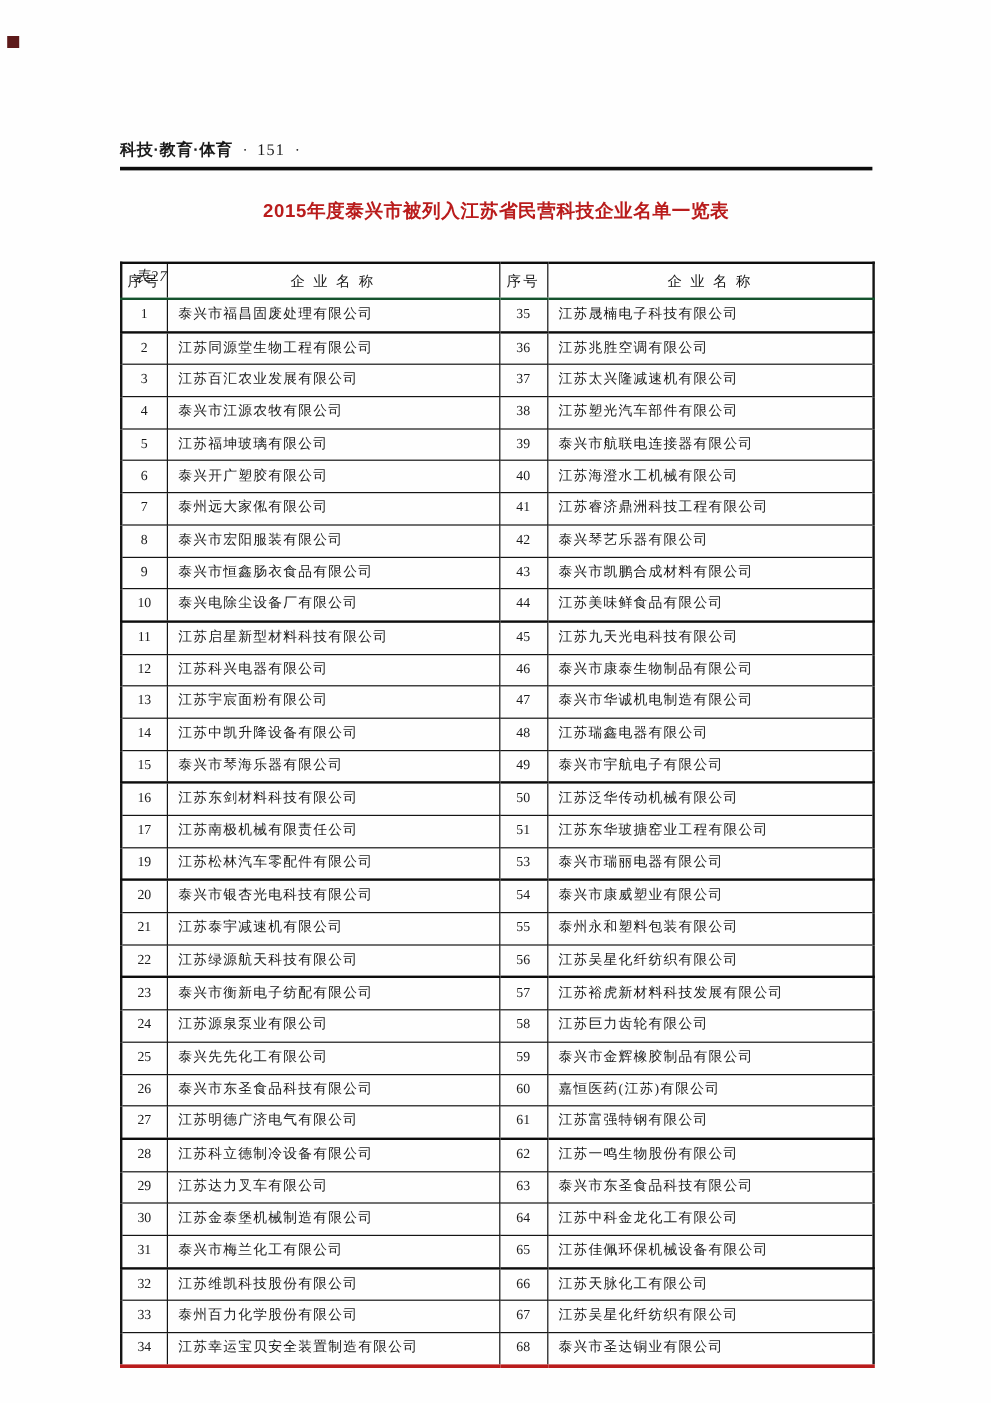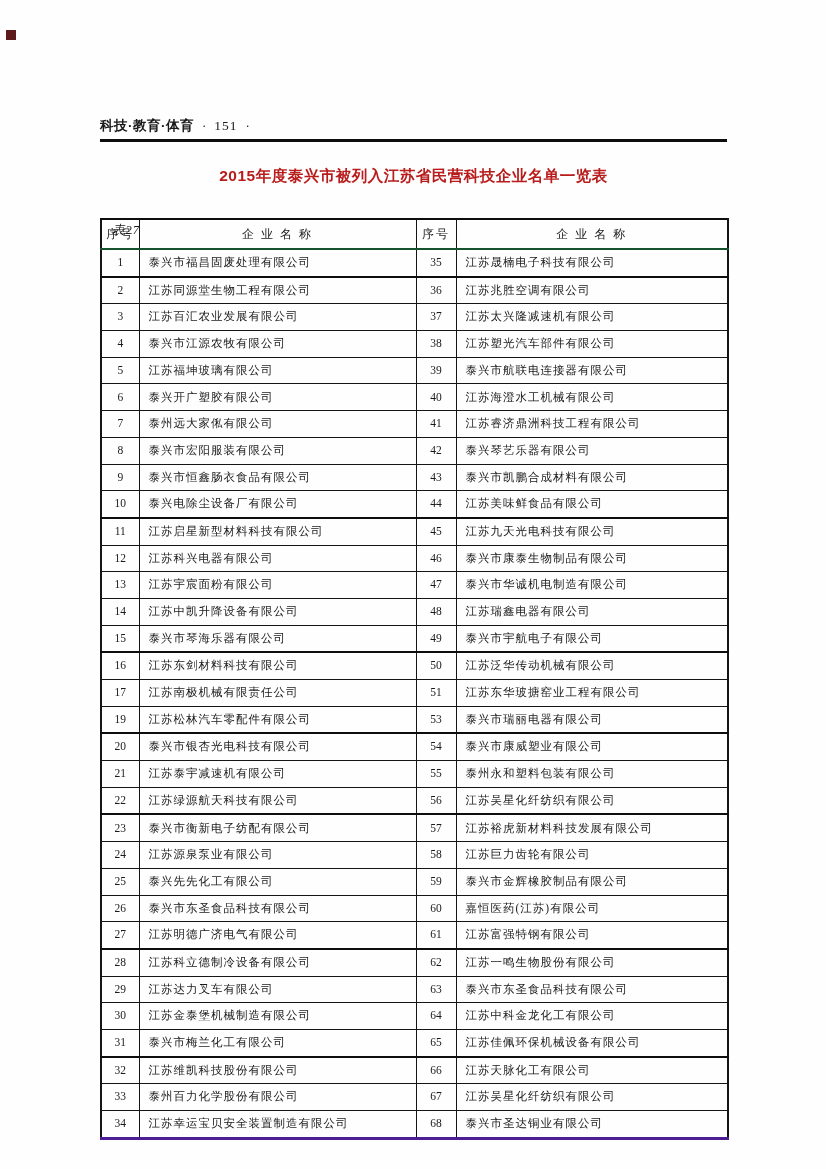--- a/index.html
+++ b/index.html
@@ -117,21 +117,21 @@
   table.company-table td.cell-name {
     text-align: left;
     padding-left: 9px;
     letter-spacing: 1px;
   }
   table.company-table tbody tr.thick td {
     border-bottom-width: 2.5px;
     border-bottom-color: #0d0d0d;
   }
   table.company-table tbody tr:last-child td {
-    border-bottom: 3px solid #4c1d95;
+    border-bottom: 3px solid #b91c1c;
   }
   table.company-table th:first-child,
   table.company-table td:first-child { border-left-width: 2px; }
   table.company-table th:last-child,
   table.company-table td:last-child { border-right-width: 2px; }
 </style>
 </head>
 <body>
 
 <div class="page">

